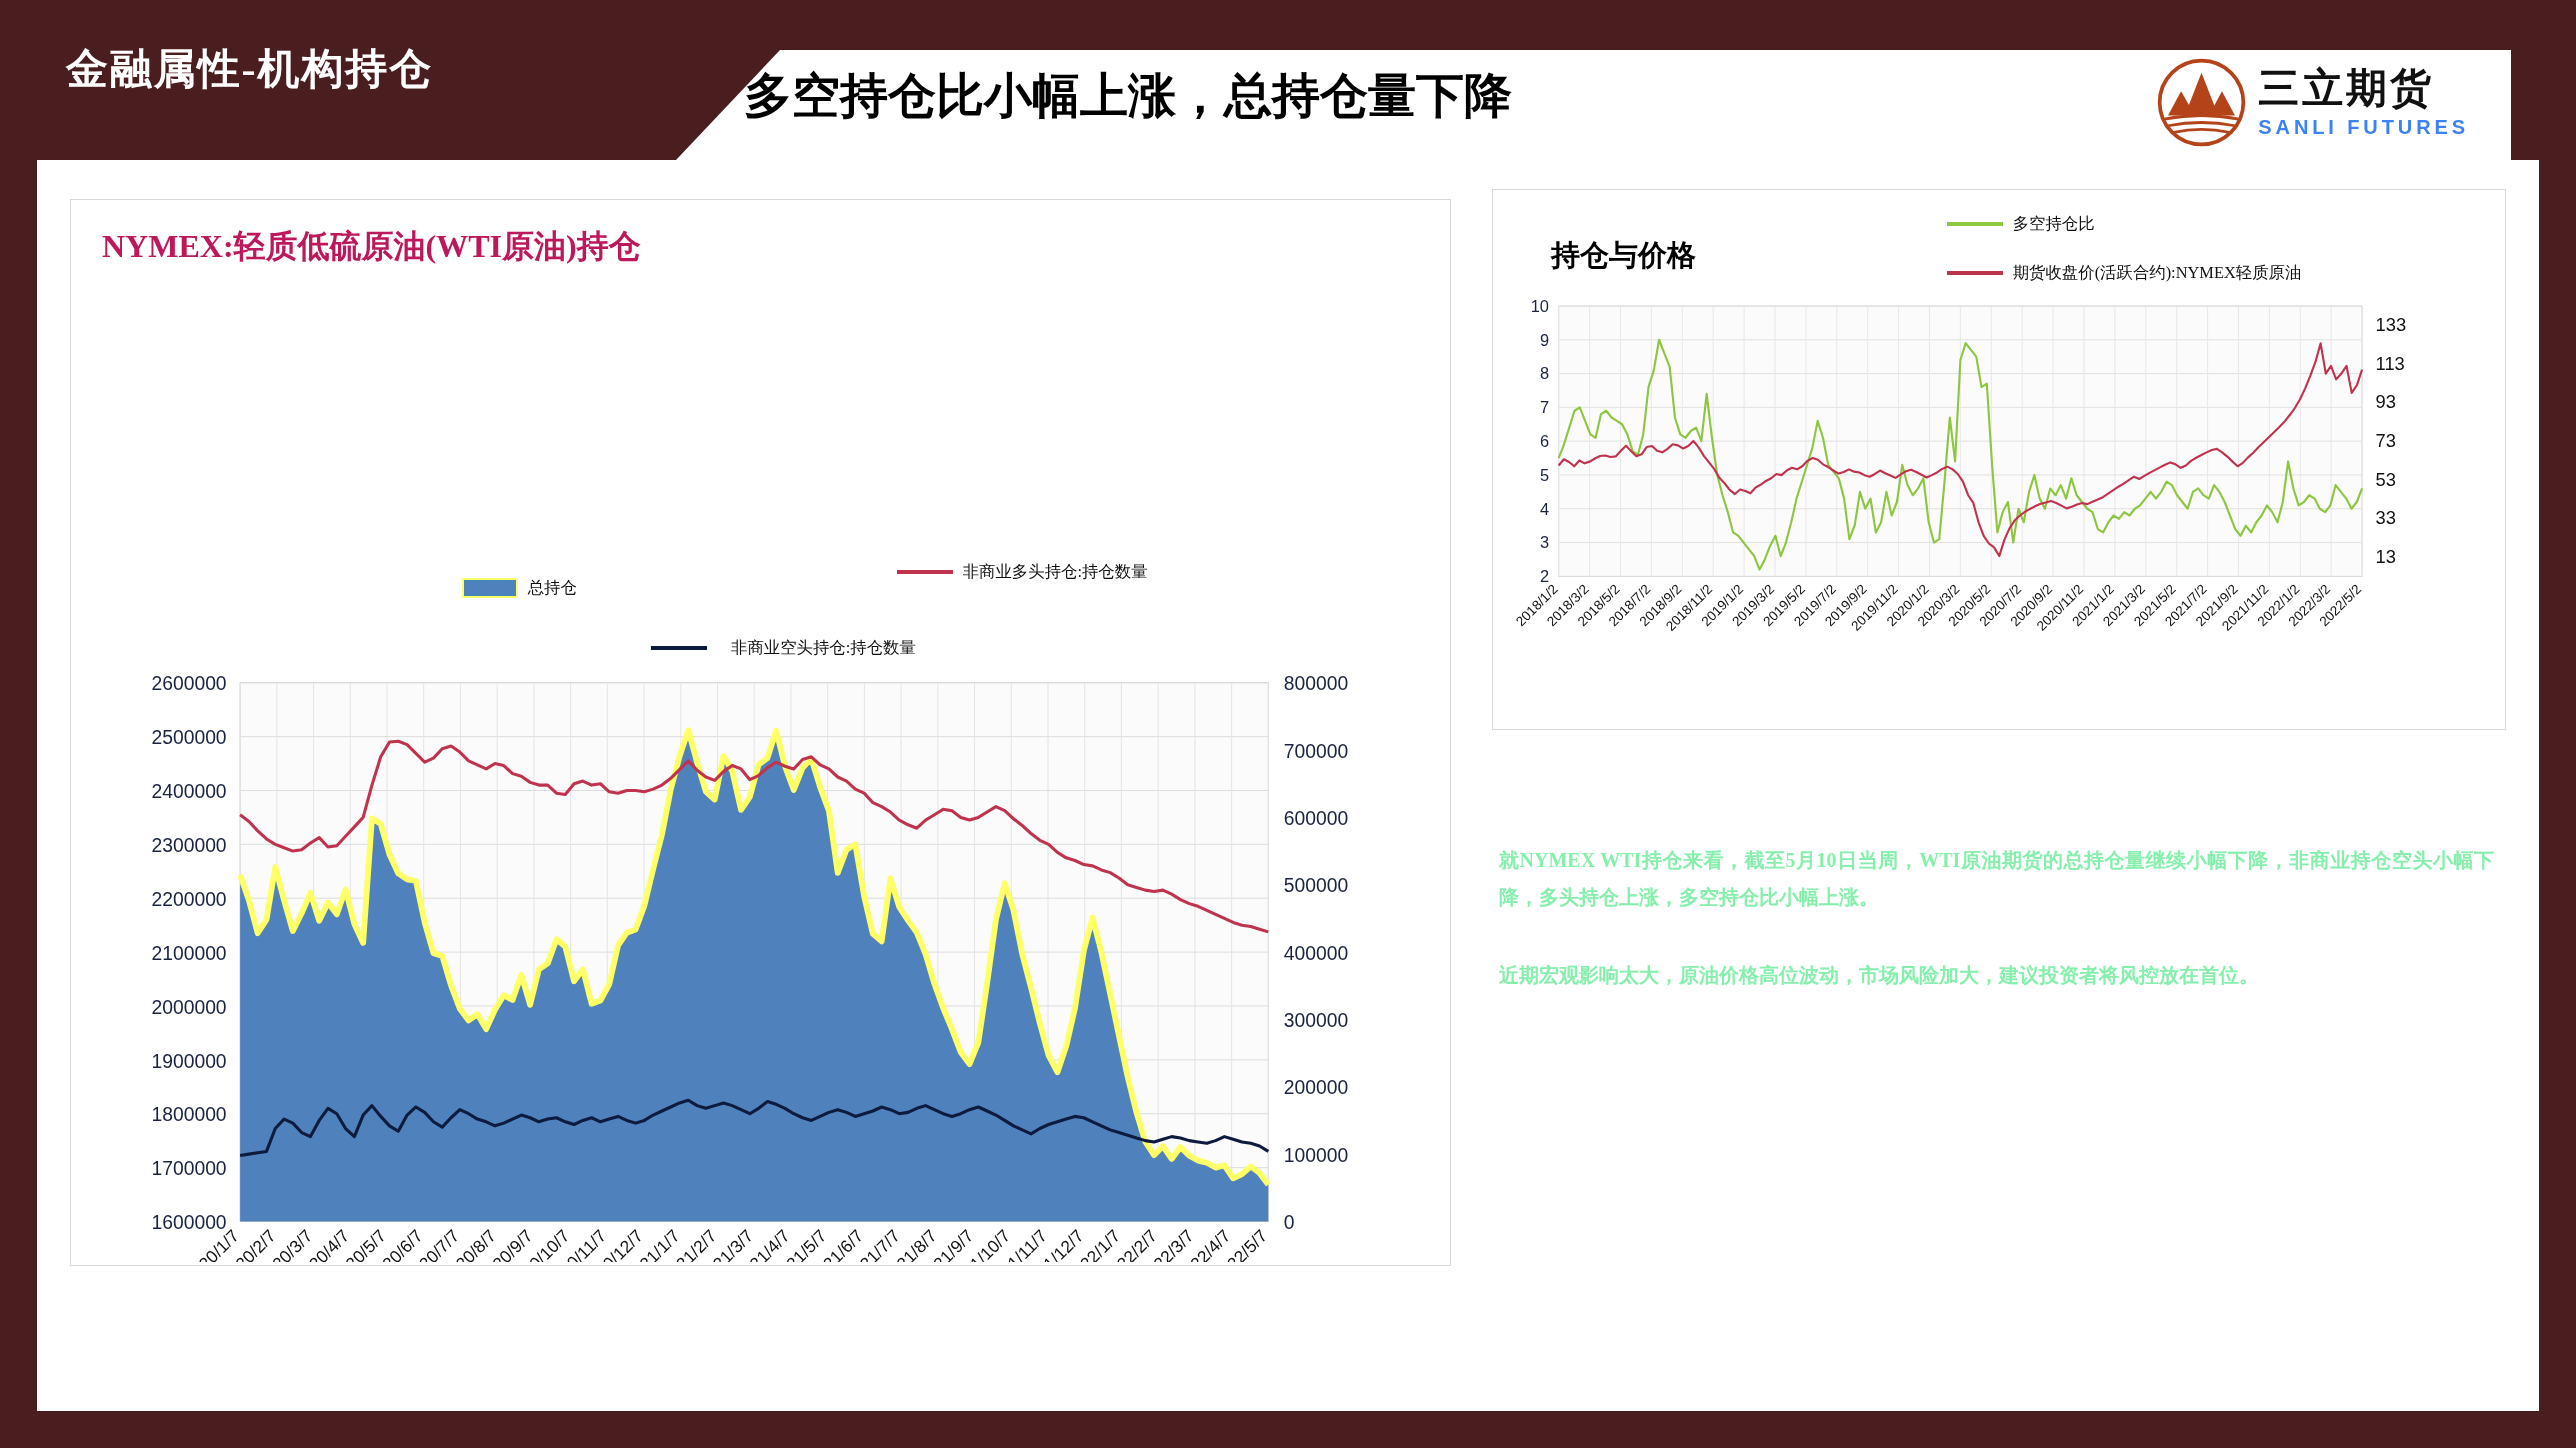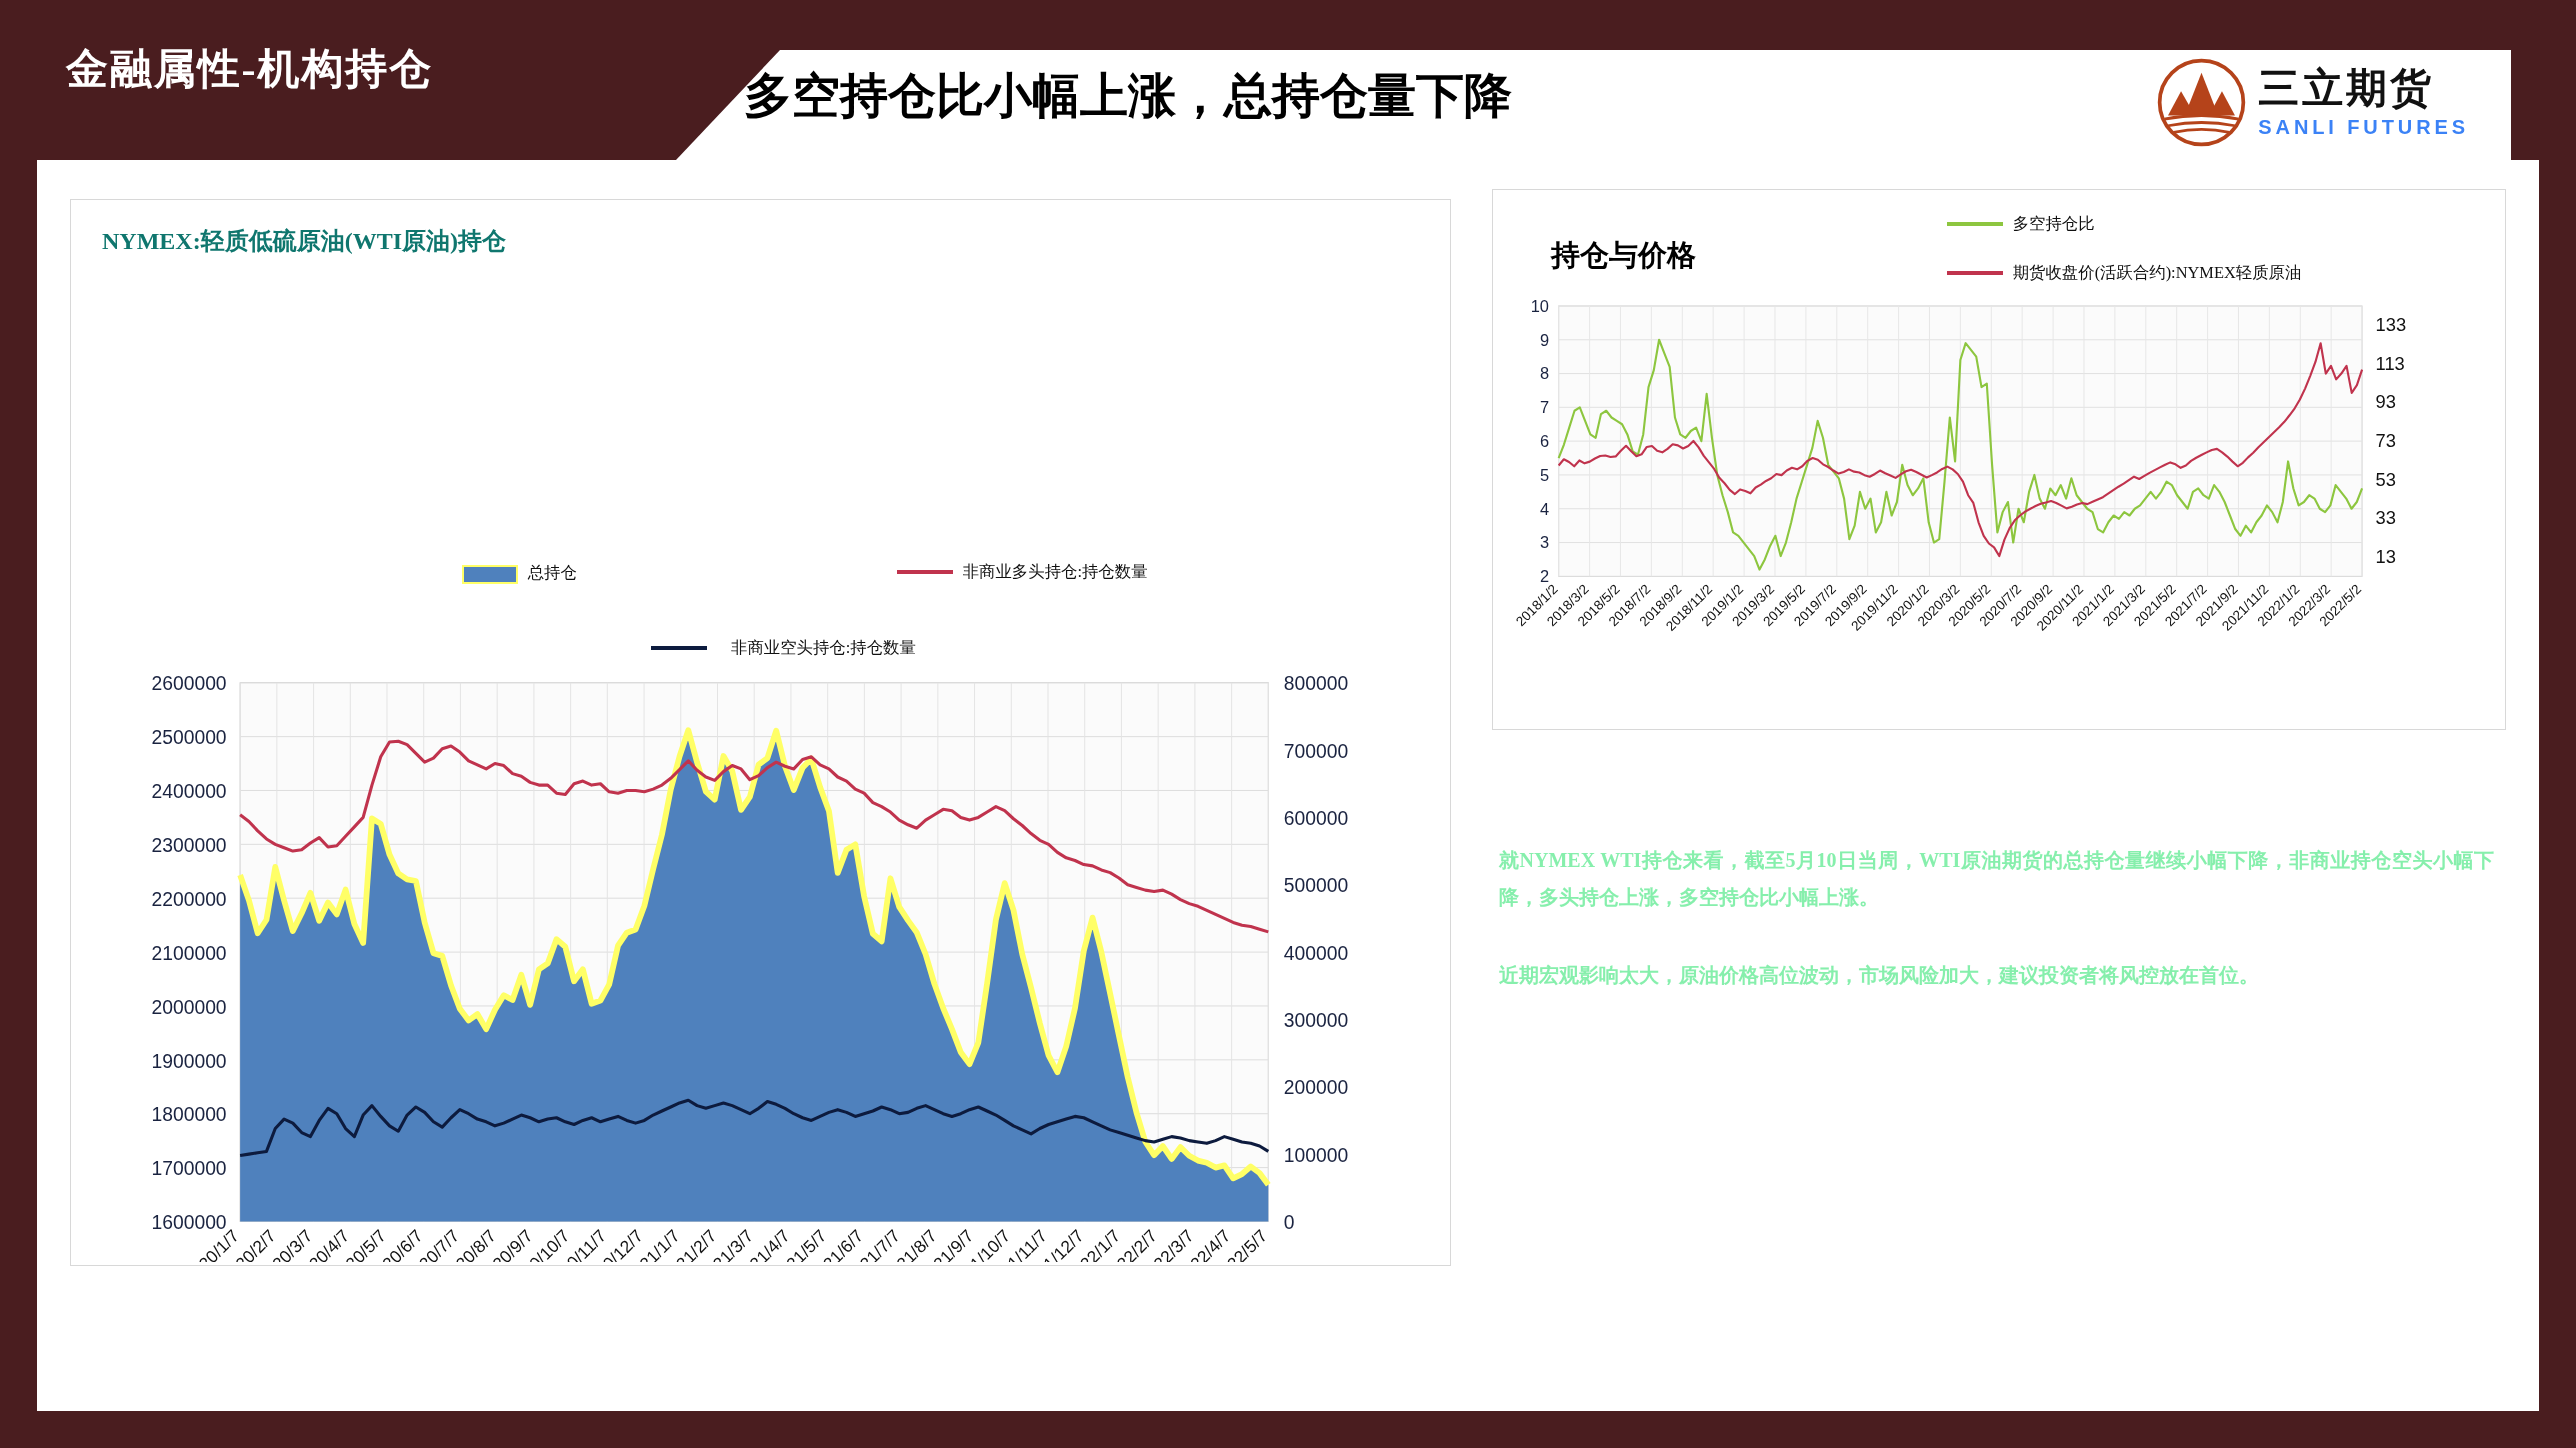--- a/index.html
+++ b/index.html
@@ -60,21 +60,21 @@
   }
   
   .card-left {
     position: absolute; left: 70px; top: 199px;
     width: 1381px; height: 1067px;
     background: #ffffff;
     border: 1px solid #d8d8d8;
   }
   .card-left-title {
     position: absolute; left: 31px; top: 25px;
-    font-size: 24px; font-weight: bold; color: #0f766e;
+    font-size: 32px; font-weight: bold; color: #be185d;
     font-family: "Liberation Serif", serif;
     white-space: nowrap;
   }
   
   .card-right {
     position: absolute; left: 1492px; top: 189px;
     width: 1014px; height: 541px;
     background: #ffffff;
     border: 1px solid #d8d8d8;
   }
@@ -130,21 +130,21 @@
       <div class="logo-text">
         <div class="logo-cn">三立期货</div>
         <div class="logo-en">SANLI FUTURES</div>
       </div>
     </div>
   </div>
 
   <div class="card-left">
     <div class="card-left-title">NYMEX:轻质低硫原油(WTI原油)持仓</div>
 
-    <div style="position:absolute; left:391px; top:362px;align-items:flex-end;" class="lg-item">
+    <div style="position:absolute; left:391px; top:377px;" class="lg-item">
       <span class="lg-swatch-box"></span>
       <span class="lg-label">总持仓</span>
     </div>
     <div style="position:absolute; left:826px; top:361px;" class="lg-item">
       <span class="lg-swatch-line" style="background:#c0334d"></span>
       <span class="lg-label">非商业多头持仓:持仓数量</span>
     </div>
     <div style="position:absolute; left:580px; top:437px;gap:24px;" class="lg-item">
       <span class="lg-swatch-line" style="background:#0d1b3e"></span>
       <span class="lg-label">非商业空头持仓:持仓数量</span>

